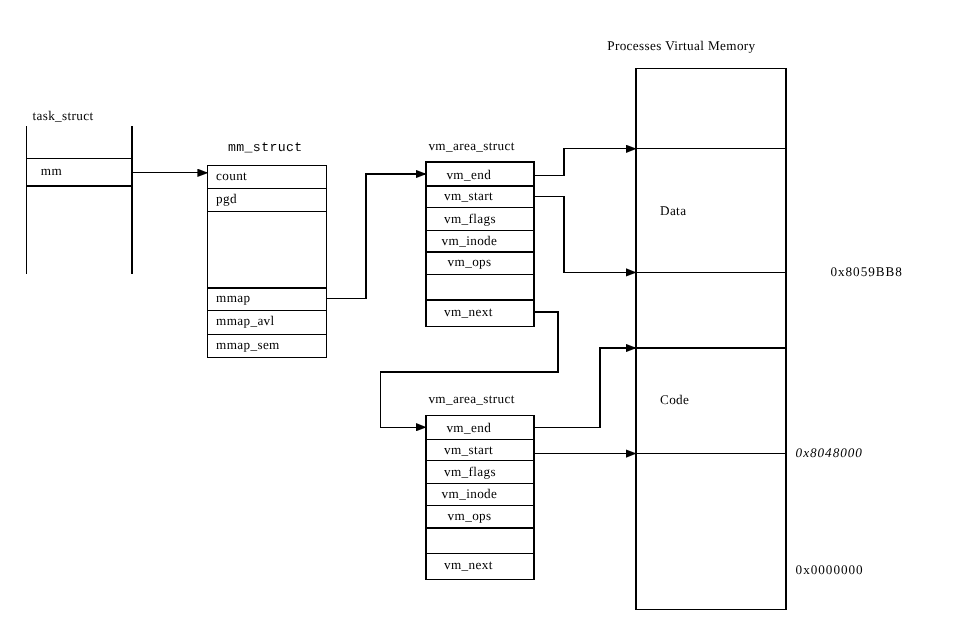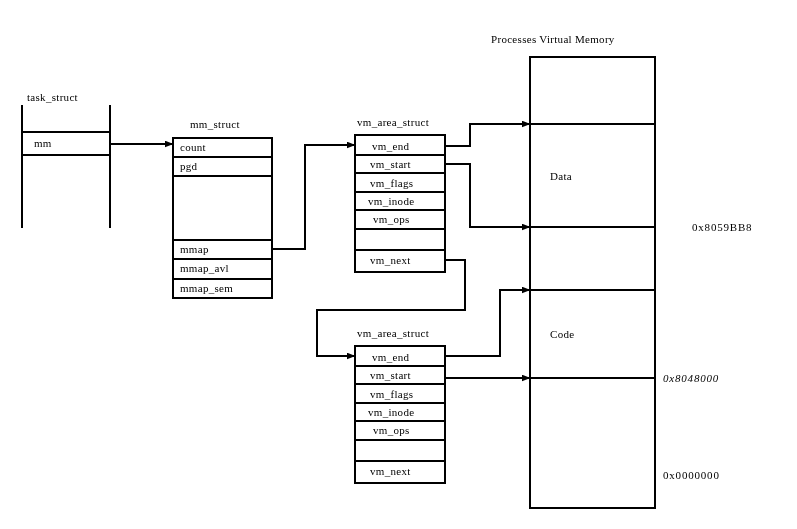--- a/index.html
+++ b/index.html
@@ -133,21 +133,21 @@
       <g>
         <path d="M445,378 L530,378" marker-end="url(#arrowhead)"></path>
       </g>
 
     </g>
   </svg>
 
   <div class="lbl struct-title" style="left:27px; top:91px;">task_struct</div>
   <div class="lbl field-label" style="left:34px; top:137px;text-align:right;">mm</div>
 
-  <div class="lbl struct-title" style="left:190px; top:118px;">mm_struct</div>
+  <div class="lbl struct-title" style="left:190px; top:118px;font-family:Liberation Mono, monospace;">mm_struct</div>
   <div class="lbl field-label" style="left:180px; top:141px;">count</div>
   <div class="lbl field-label" style="left:180px; top:160px;">pgd</div>
   <div class="lbl field-label" style="left:180px; top:243px;text-align:right;">mmap</div>
   <div class="lbl field-label" style="left:180px; top:262px;text-align:right;">mmap_avl</div>
   <div class="lbl field-label" style="left:180px; top:282px;">mmap_sem</div>
 
   <div class="lbl struct-title" style="left:357px; top:116px;">vm_area_struct</div>
   <div class="lbl field-label" style="left:372px; top:140px;">vm_end</div>
   <div class="lbl field-label" style="left:370px; top:158px;">vm_start</div>
   <div class="lbl field-label" style="left:370px; top:177px;">vm_flags</div>
@@ -156,21 +156,21 @@
   <div class="lbl field-label" style="left:370px; top:254px;">vm_next</div>
 
   <div class="lbl struct-title" style="left:357px; top:327px;">vm_area_struct</div>
   <div class="lbl field-label" style="left:372px; top:351px;">vm_end</div>
   <div class="lbl field-label" style="left:370px; top:369px;">vm_start</div>
   <div class="lbl field-label" style="left:370px; top:388px;">vm_flags</div>
   <div class="lbl field-label" style="left:368px; top:406px;">vm_inode</div>
   <div class="lbl field-label" style="left:373px; top:424px;">vm_ops</div>
   <div class="lbl field-label" style="left:370px; top:465px;">vm_next</div>
 
-  <div class="lbl mem-title" style="left:491px; top:33px;">Processes Virtual Memory</div>
+  <div class="lbl mem-title" style="left:506px; top:33px;">Processes Virtual Memory</div>
 
   <div class="lbl region-label" style="left:550px; top:170px;">Data</div>
   <div class="lbl region-label" style="left:550px; top:328px;">Code</div>
 
   <div class="lbl addr-label" style="left:692px; top:221px;">0x8059BB8</div>
   <div class="lbl addr-label" style="left:663px; top:372px;font-style:italic;">0x8048000</div>
   <div class="lbl addr-label" style="left:663px; top:469px;">0x0000000</div>
 
 </div>
 

